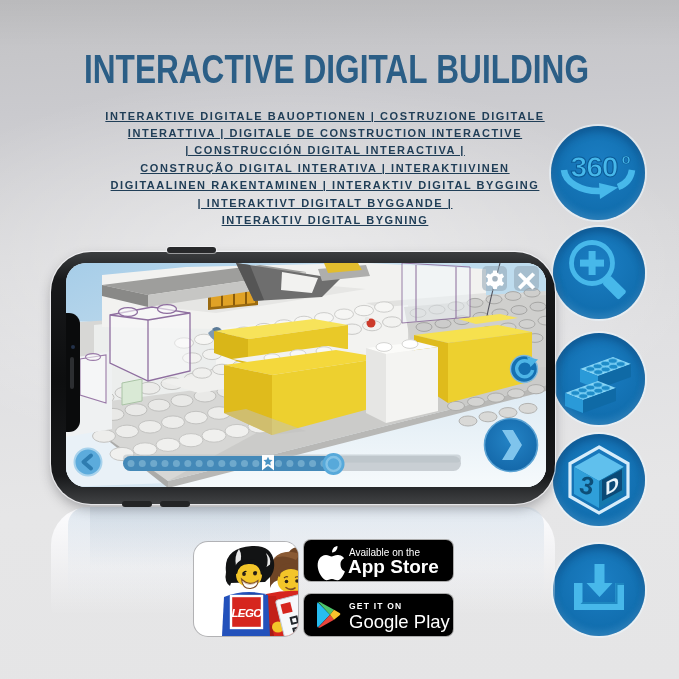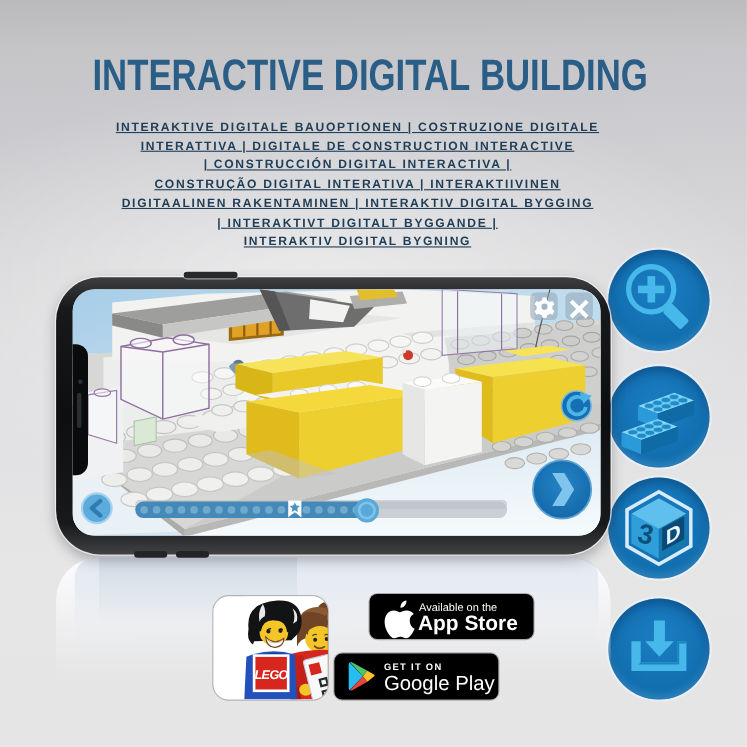--- a/index.html
+++ b/index.html
@@ -21,20 +21,30 @@
      font-size:11px;font-weight:bold;letter-spacing:1.55px;line-height:17.4px;text-decoration:underline;">
     INTERAKTIVE DIGITALE BAUOPTIONEN | COSTRUZIONE DIGITALE<br>
     INTERATTIVA | DIGITALE DE CONSTRUCTION INTERACTIVE<br>
     | CONSTRUCCIÓN DIGITAL INTERACTIVA |<br>
     CONSTRUÇÃO DIGITAL INTERATIVA | INTERAKTIIVINEN<br>
     DIGITAALINEN RAKENTAMINEN | INTERAKTIV DIGITAL BYGGING<br>
     | INTERAKTIVT DIGITALT BYGGANDE |<br>
     INTERAKTIV DIGITAL BYGNING
   </div>
 
+  <div class="abs" style="left:551px;top:126px;width:94px;height:94px;border-radius:50%;
+      background:radial-gradient(circle at 50% 40%,#1b7ec3,#106cac 75%,#0b5e9c);
+      box-shadow:0 0 0 2px rgba(235,245,252,0.6), inset 0 5px 8px rgba(0,25,70,0.3), inset 0 -4px 7px rgba(120,190,235,0.3);"><svg width="94" height="94" viewBox="0 0 94 94">
+      <text x="43" y="51" text-anchor="middle" font-family="Liberation Sans,sans-serif" font-size="30" font-weight="bold" fill="#47b8ea" stroke="#0b5a96" stroke-width="1.1" letter-spacing="-1">360</text>
+      <text x="75" y="38" text-anchor="middle" font-family="Liberation Sans,sans-serif" font-size="15" font-weight="bold" fill="#47b8ea" stroke="#0b5a96" stroke-width="0.7">o</text>
+      <path d="M13,44 C14,56 30,66 50,65" fill="none" stroke="#47b8ea" stroke-width="6.5"></path>
+      <path d="M13,44 l-2,6 6,1 z" fill="#47b8ea"></path>
+      <polygon points="48,57 67,61.5 49,73" fill="#47b8ea"></polygon>
+      <path d="M81,44 C80,52 75,58 67,61" fill="none" stroke="#47b8ea" stroke-width="6.5"></path>
+    </svg></div>
 
   <div class="abs" style="left:553px;top:227px;width:92px;height:92px;border-radius:50%;
       background:radial-gradient(circle at 50% 40%,#1b7ec3,#106cac 75%,#0b5e9c);
       box-shadow:0 0 0 2px rgba(235,245,252,0.6), inset 0 5px 8px rgba(0,25,70,0.3), inset 0 -4px 7px rgba(120,190,235,0.3);"><svg width="92" height="92" viewBox="0 0 92 92">
       <circle cx="39" cy="36" r="20.5" fill="none" stroke="#47b8ea" stroke-width="4.8"></circle>
       <rect x="35.6" y="24" width="7" height="24" fill="#47b8ea"></rect>
       <rect x="27" y="32.6" width="24" height="7" fill="#47b8ea"></rect>
       <rect x="53" y="50" width="23" height="11.5" rx="2" fill="#47b8ea" transform="rotate(45 57 54.5)"></rect>
     </svg></div>
 
@@ -447,21 +457,21 @@
       <path d="M2 55 q22-9 44-2 l2 41 l-48 0 z" fill="#2351bb"></path>
       <path d="M12 55 q14-6 28-2 l-2 8 q-12-4-24 1 z" fill="#1a3f96"></path>
 
       <g>
         <rect x="9" y="54" width="31" height="32" fill="#d6261e" stroke="#ffffff" stroke-width="2.4"></rect>
         <text x="24.5" y="75" text-anchor="middle" font-family="Liberation Sans,sans-serif" font-size="11.5" font-weight="bold" font-style="italic" fill="#ffffff" letter-spacing="-0.6">LEGO</text>
       </g>
     </svg>
   </div>
 
-  <div class="abs" style="left:304px;top:540px;width:149px;height:41px;border-radius:7px;background:#000;box-shadow:0 0 0 1px #ababab;margin-left:32px;">
+  <div class="abs" style="left:304px;top:540px;width:149px;height:41px;border-radius:7px;background:#000;box-shadow:0 0 0 1px #ababab;">
     <svg width="149" height="41" viewBox="0 0 149 41">
       <g transform="translate(12,6) scale(1.25)">
         <path d="M16.2 3.4 c1.15-1.4 1-2.85 0.95-3.4 c-1.15 0.07-2.5 0.78-3.25 1.75 c-0.68 0.8-1.2 2.2-1 3.4 c1.25 0.1 2.5-0.6 3.3-1.75 z M19.6 14.6 c0-3.4 2.8-4.7 2.9-4.8 c-1.6-2.3-4.05-2.6-4.9-2.65 c-2.1-0.2-4.1 1.25-5.15 1.25 c-1.05 0-2.7-1.2-4.45-1.2 c-2.3 0.05-4.4 1.35-5.55 3.4 c-2.4 4.1-0.6 10.15 1.7 13.45 c1.15 1.6 2.5 3.4 4.2 3.35 c1.7-0.07 2.3-1.1 4.4-1.1 c2.05 0 2.6 1.1 4.4 1.05 c1.8-0.03 3-1.65 4.1-3.25 c1.3-1.85 1.8-3.65 1.85-3.75 c-0.05-0.05-3.5-1.35-3.5-5.75 z" fill="#fff"></path>
       </g>      
         <text x="45" y="15.5" font-family="Liberation Sans,sans-serif" font-size="10" fill="#ffffff">Available on the</text>
       <text x="44" y="33" font-family="Liberation Sans,sans-serif" font-size="19" font-weight="bold" fill="#ffffff">App Store</text>
     </svg>
   </div>
 
   <div class="abs" style="left:304px;top:594px;width:149px;height:42px;border-radius:7px;background:#000;box-shadow:0 0 0 1px #ababab;">

